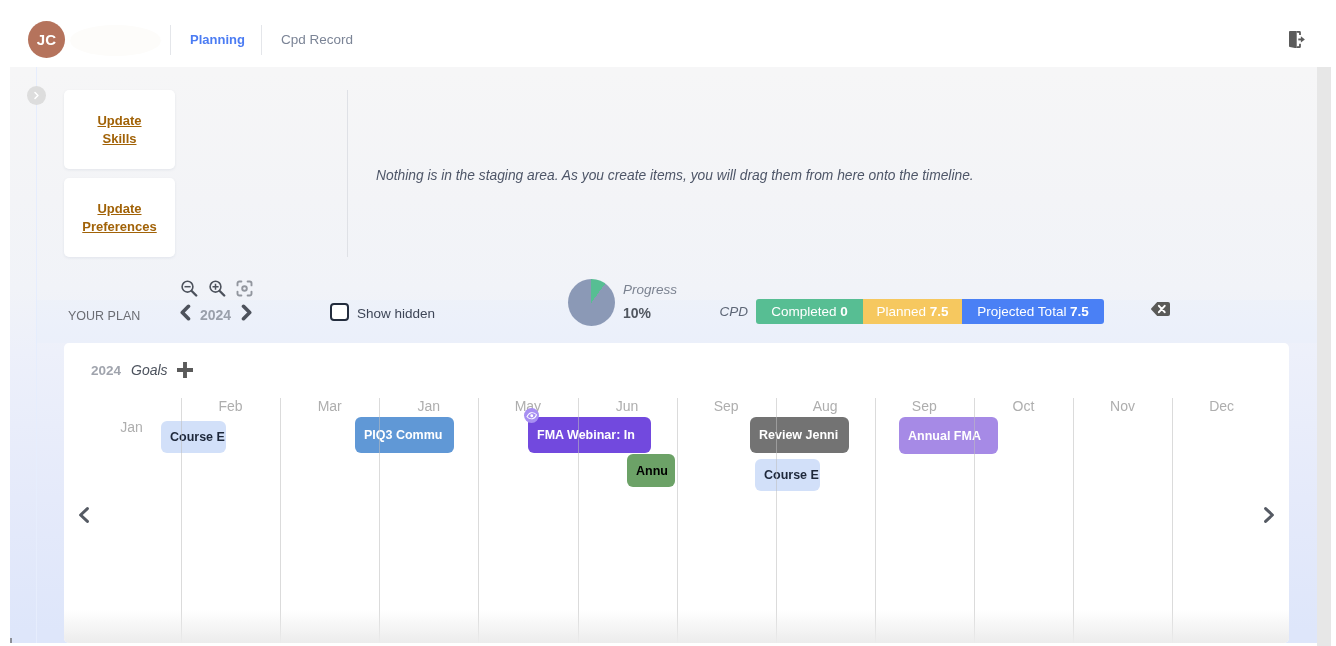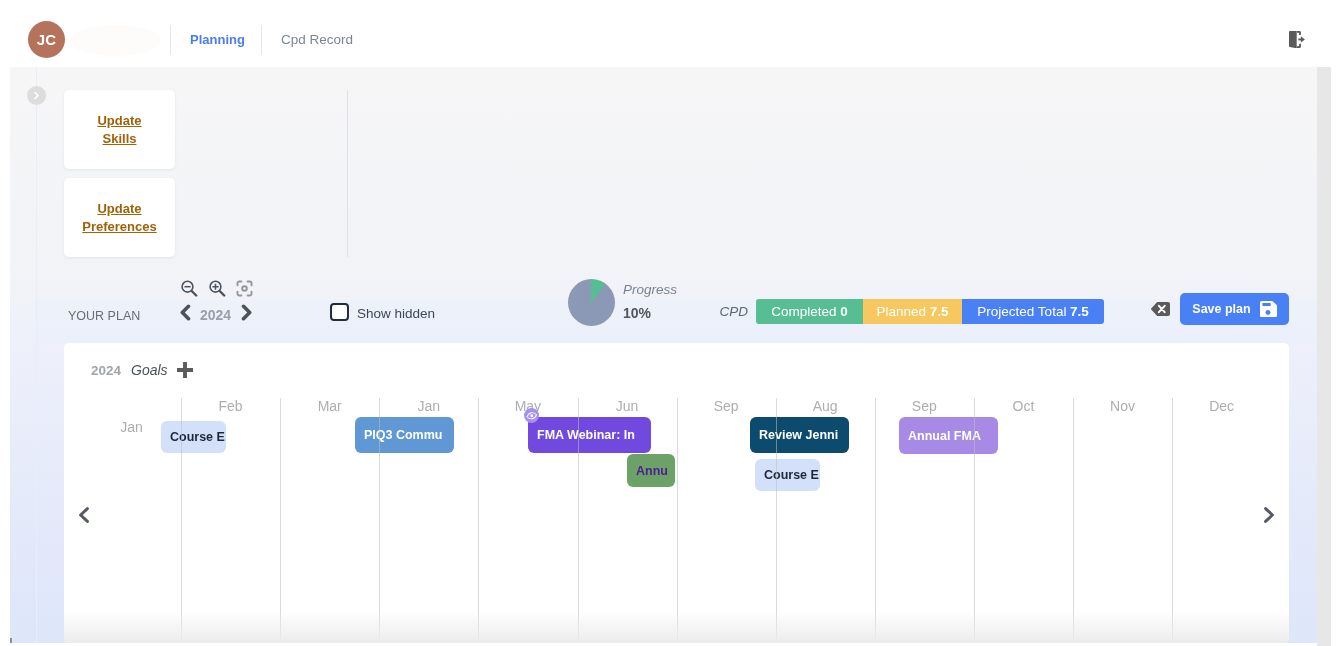--- a/index.html
+++ b/index.html
@@ -118,20 +118,21 @@
 
   <div class="card card-sm" id="card-skills">
     <span style="white-space:pre-line">Update
 Skills</span>
   </div>
   <div class="card card-sm" id="card-prefs">
     <span style="white-space:pre-line">Update
 Preferences</span>
   </div>
   <div id="divider-v"></div>
+  <div id="staging-text">Nothing is in the staging area. As you create items, you will drag them from here onto the timeline.</div>
 
   <div id="toolbar">
     <div id="toolbar-band"></div>
     <div id="your-plan">YOUR PLAN</div>
 
     <div class="zicon" id="zoom-out">
       <svg viewBox="0 0 17 17" width="17" height="17">
         <circle cx="6.5" cy="6.7" r="5.4" fill="none" stroke="#4d525c" stroke-width="1.6"></circle>
         <path d="M3.5 6.7 h6.1" stroke="#4d525c" stroke-width="1.5" stroke-linecap="butt"></path>
         <path d="M10.7 11 L15.2 15.5" stroke="#4d525c" stroke-width="2.4" stroke-linecap="round"></path>
@@ -188,28 +189,20 @@
         <div class="cpd-seg" style="background: rgb(74, 128, 245); width: 142px;">
           <span>Projected Total</span>
           <b>7.5</b>
         </div>
       </div>
 
     <div id="clear-btn">
       <svg viewBox="0 0 19 14" width="19" height="14">
         <path d="M6.2 0 H17 a2 2 0 0 1 2 2 V12 a2 2 0 0 1 -2 2 H6.2 L0.4 7.8 a1.2 1.2 0 0 1 0 -1.6 Z" fill="#5a5a58"></path>
         <path d="M7.9 3.8 L13.7 10.2 M13.7 3.8 L7.9 10.2" stroke="#fff" stroke-width="2" stroke-linecap="round"></path>
-      </svg>
-    </div>
-    <div id="save-btn">
-      <span id="save-label">Save plan</span>
-      <svg viewBox="0 0 17 16.2" width="17" height="16.2">
-        <path d="M0 1.7 A1.7 1.7 0 0 1 1.7 0 H12.3 L17 4.2 V14.5 A1.7 1.7 0 0 1 15.3 16.2 H1.7 A1.7 1.7 0 0 1 0 14.5 Z" fill="#fff"></path>
-        <rect x="2.4" y="2" width="8.3" height="3" rx="0.5" fill="#4a80f5"></rect>
-        <circle cx="8" cy="11.6" r="2.5" fill="#4a80f5"></circle>
       </svg>
     </div>
   </div>
 
   <div id="timeline">
     <div id="goal-row">
       <span id="goal-year">2024</span>
       <span id="goal-label">Goals</span>
       <span id="goal-add">
         <svg viewBox="0 0 16 16" width="16" height="16">
@@ -242,24 +235,24 @@
           <span>FMA Webinar: In</span>
         </div>
         <div class="ev-badge" style="left: 459.5px; top: 64.5px;">
           <svg viewBox="0 0 12 12" width="11.5" height="11.5">
             <g transform="rotate(-12 6 6)">
               <path d="M0.9 6 C2.6 3.5 4.2 2.8 6 2.8 C7.8 2.8 9.4 3.5 11.1 6 C9.4 8.5 7.8 9.2 6 9.2 C4.2 9.2 2.6 8.5 0.9 6 Z" fill="none" stroke="#fff" stroke-width="1"></path>
               <circle cx="6" cy="6" r="1.5" fill="#fff"></circle>
             </g>
           </svg>
         </div>
-        <div class="ev" style="left: 563px; top: 111px; width: 48px; height: 33px; background: rgb(108, 162, 103); color: #4c1d95;">
+        <div class="ev" style="left: 563px; top: 111px; width: 48px; height: 33px; background: rgb(108, 162, 103); color: #000000;">
           <span>Annu</span>
         </div>
-        <div class="ev" style="left: 686px; top: 74px; width: 99px; height: 36px; background: #0c4a6e; color: rgb(255, 255, 255);">
+        <div class="ev" style="left: 686px; top: 74px; width: 99px; height: 36px; background: #737373; color: rgb(255, 255, 255);">
           <span>Review Jenni</span>
         </div>
         <div class="ev" style="left: 691px; top: 116px; width: 65px; height: 27px; background: rgb(210, 224, 249); color: rgb(29, 39, 58);">
           <span>Course E</span>
         </div>
         <div class="ev" style="left: 835px; top: 74px; width: 99px; height: 37px; background: rgb(166, 138, 230); color: rgb(255, 255, 255);">
           <span>Annual FMA</span>
         </div>
       </div>
     <div id="mlines">

